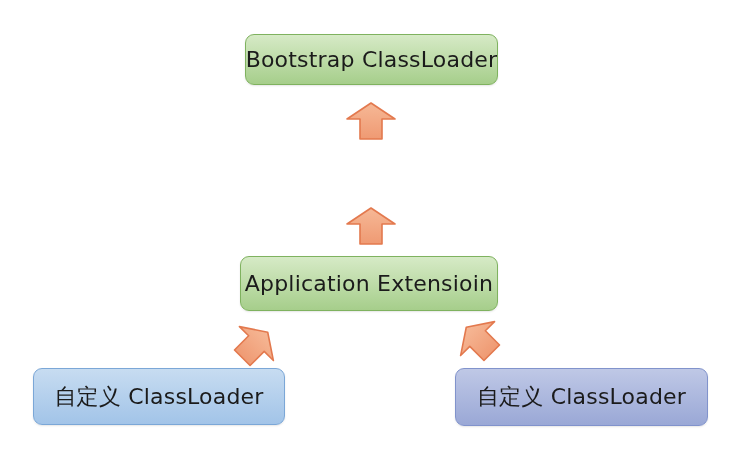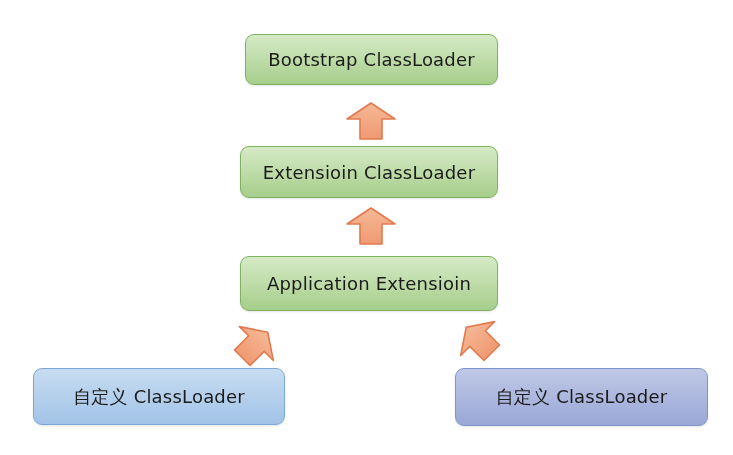--- a/index.html
+++ b/index.html
@@ -18,21 +18,21 @@
   .node {
     position: absolute;
     display: flex;
     align-items: center;
     justify-content: center;
     border-radius: 9px;
     box-shadow: 0 1px 2px rgba(0,0,0,0.10);
     box-sizing: border-box;
   }
   .node-label {
-    font-size: 18px;
+    font-size: 22px;
     color: var(--text, #1b1b1b);
     white-space: nowrap;
     letter-spacing: 0.2px;
   }
   .node.green {
     background: linear-gradient(180deg, var(--green-top, #d6eac6) 0%, var(--green-bottom, #a6ce8b) 100%);
     border: 1.4px solid var(--green-border, #7fb25f);
   }
   .node.blue {
     background: linear-gradient(180deg, var(--blue-top, #c7dcf1) 0%, var(--blue-bottom, #a2c4e8) 100%);
@@ -77,23 +77,20 @@
   <div class="node green" style="left:245px; top:34px; width:253px; height:51px;">
     <span class="node-label">Bootstrap ClassLoader</span>
   </div>
 
   <div class="arrow" style="left:346px; top:102px;">
     <svg viewBox="0 0 50 38">
         <path d="M25 1 L49 17 L36 17 L36 37 L14 37 L14 17 L1 17 Z"></path>
       </svg>
   </div>
 
-  <div class="node green" style="left:240px; top:146px; width:258px; height:52px;">
-    <span class="node-label">Extensioin ClassLoader</span>
-  </div>
 
   <div class="arrow" style="left:346px; top:207px;">
     <svg viewBox="0 0 50 38">
         <path d="M25 1 L49 17 L36 17 L36 37 L14 37 L14 17 L1 17 Z"></path>
       </svg>
   </div>
 
   <div class="node green" style="left:240px; top:256px; width:258px; height:55px;">
     <span class="node-label">Application Extensioin</span>
   </div>

